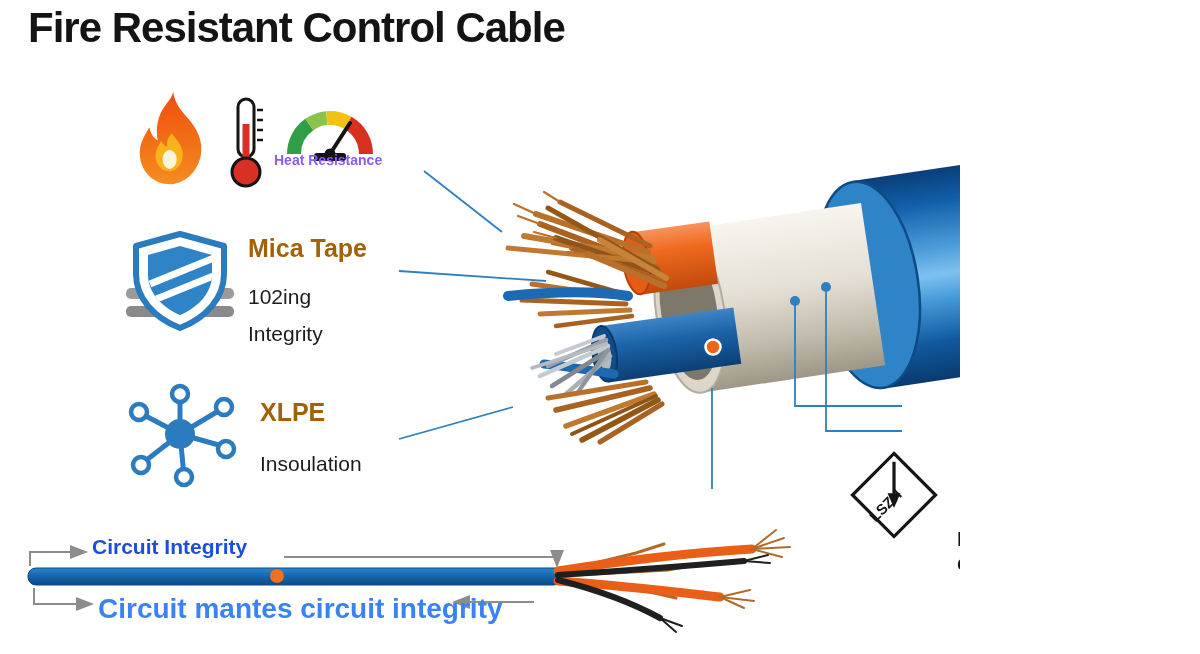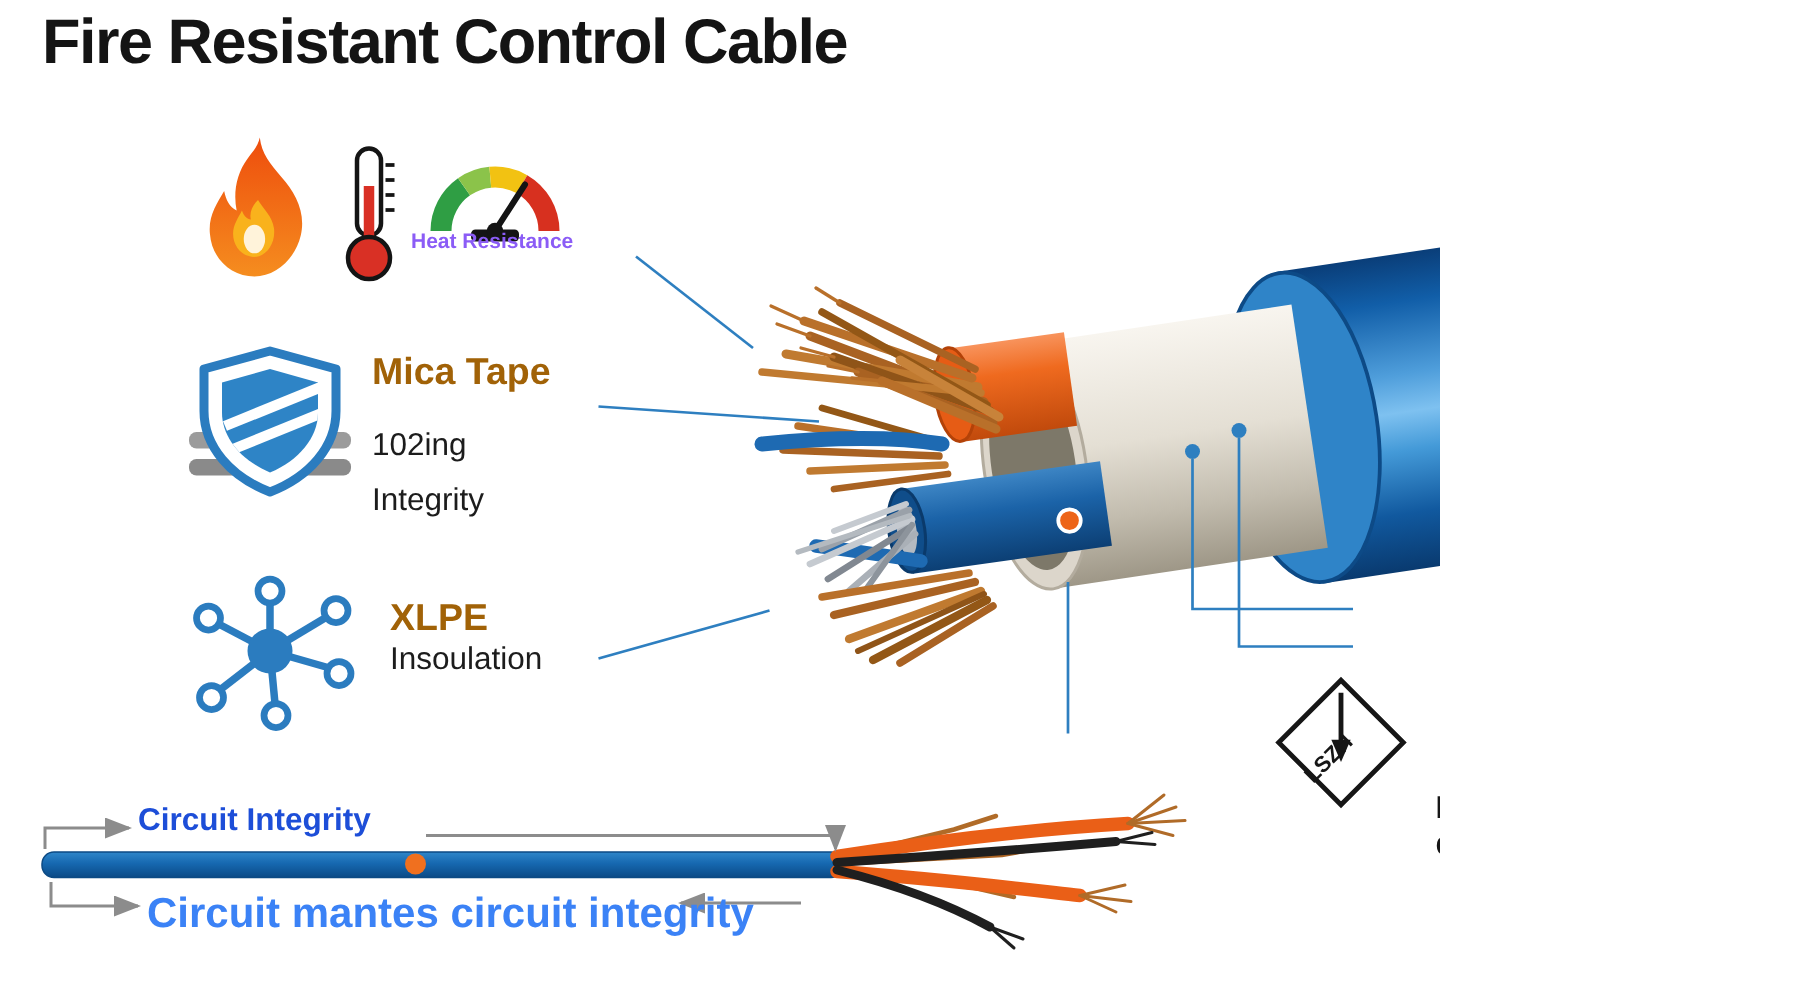--- a/index.html
+++ b/index.html
@@ -286,21 +286,21 @@
           <circle cx="56" cy="97" r="8"></circle>
         <circle cx="13" cy="85" r="8"></circle>
           <circle cx="11" cy="32" r="8"></circle>
       </g>
       <circle cx="52" cy="54" r="15" fill="#2b7cbf"></circle>
     </svg>
   </div>
 
   <div class="abs" style="left:260px;top:398px">
     <div class="feature-head">XLPE</div>
-    <div class="feature-sub" style="margin-top:0">Insoulation</div>
+    <div class="feature-sub" style="margin-top:24px">Insoulation</div>
   </div>
 
   <div class="abs bold-label" style="left:92px;top:535px">Circuit Integrity</div>
 
   <div class="abs caption" style="left:98px;top:591px">
     <div>Circuit mantes circuit integrity</div>
   </div>
 
   <div class="abs" style="left:843px;top:447px;width:102px;height:96px">
     <svg width="102" height="96" viewBox="0 0 104 104">

